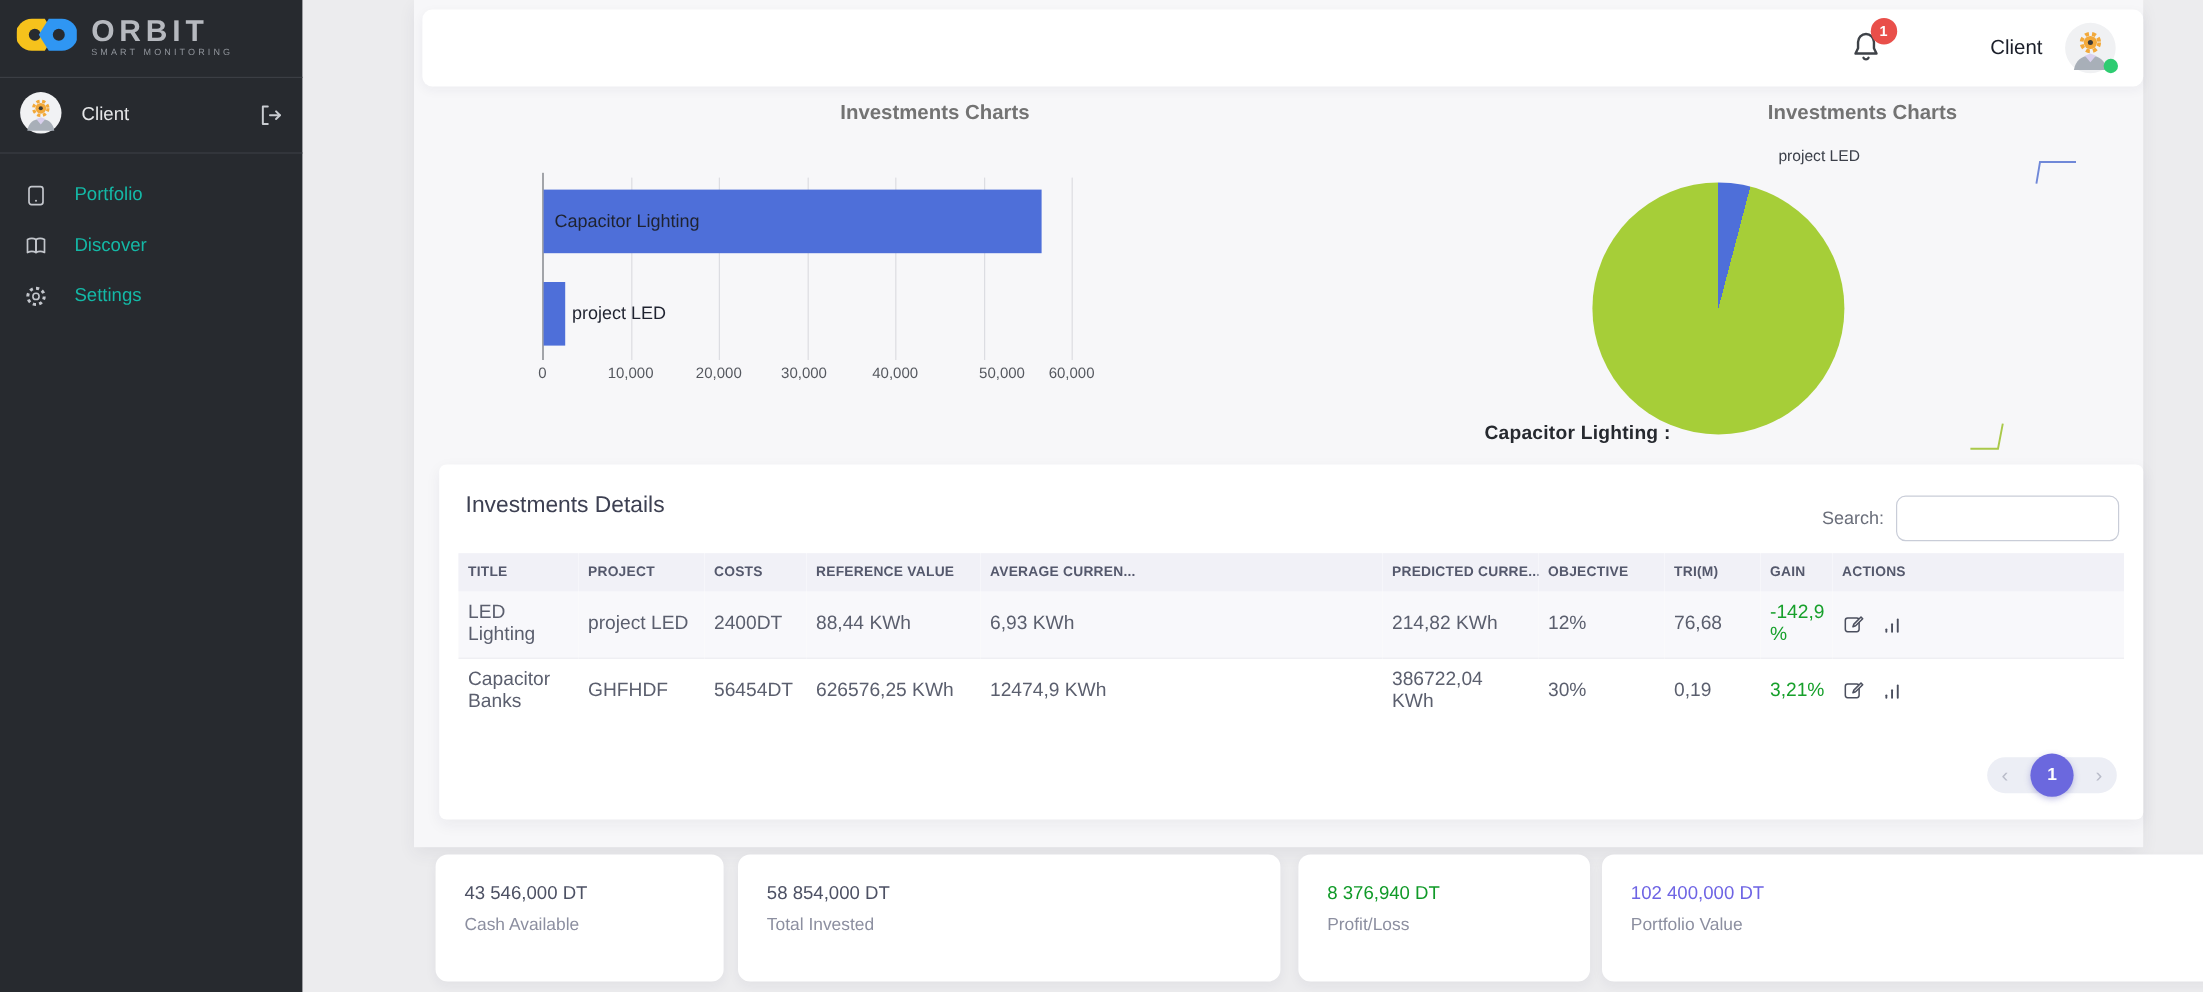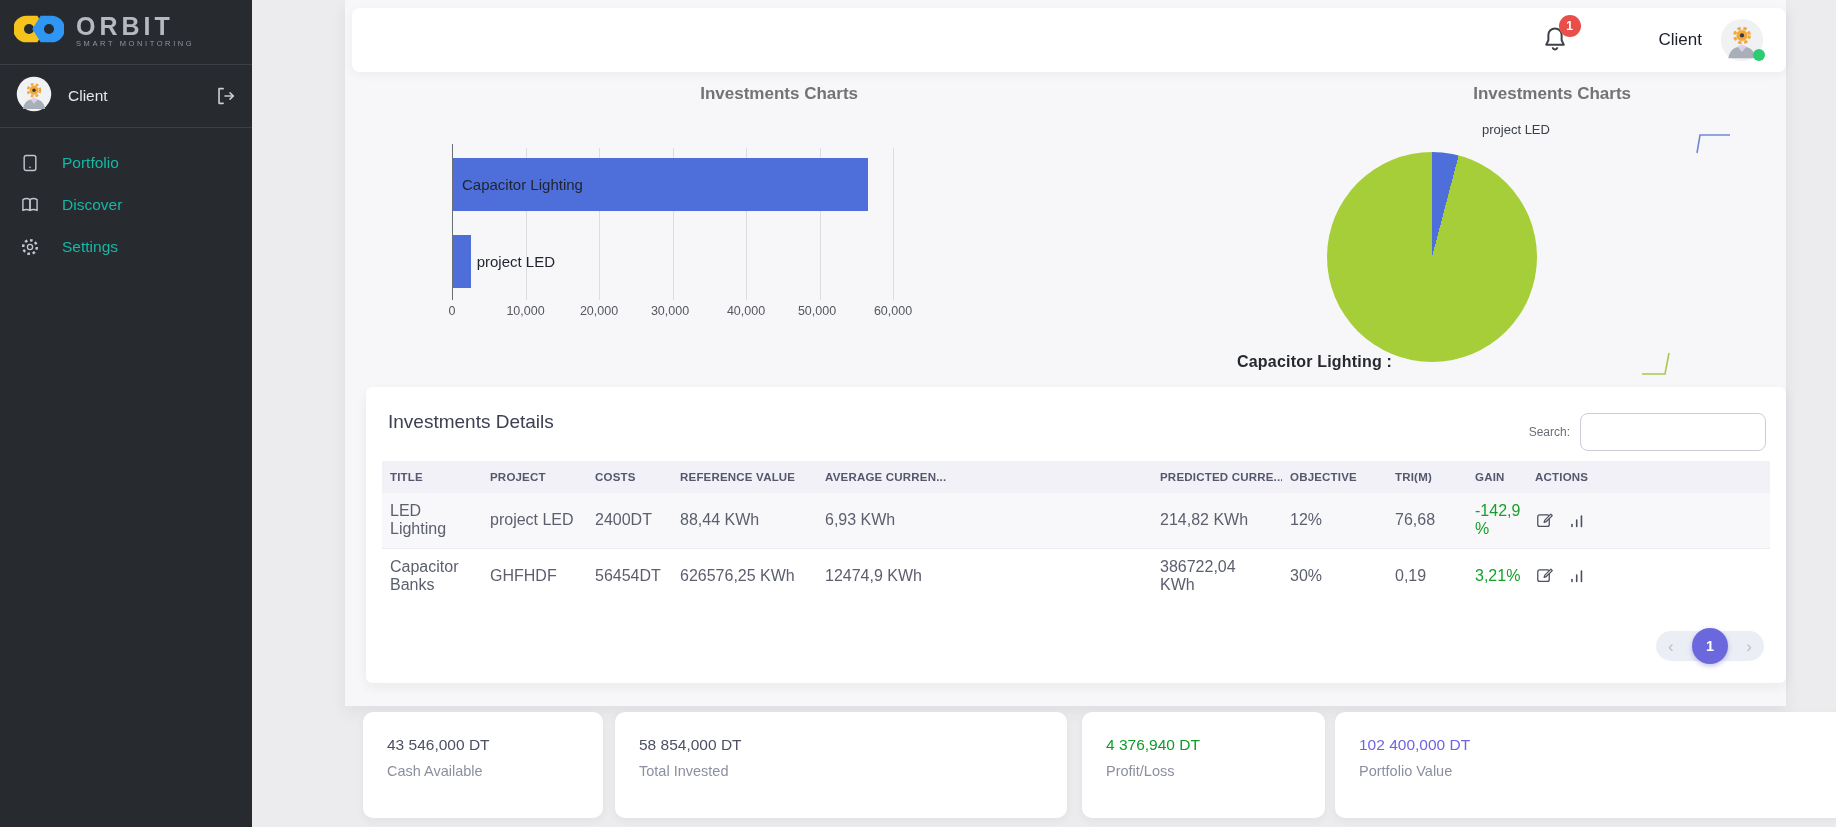--- a/index.html
+++ b/index.html
@@ -49,21 +49,21 @@
   .pie-callout-1 { position:absolute; left:1230px; top:122px; font-size:13px; color:#3c404a; }
   .pie-callout-2 { position:absolute; left:985px; top:353px; font-size:16px; font-weight:600; color:#26292f; letter-spacing:.2px; }
   .callout-svg { position:absolute; left:900px; top:110px; width:650px; height:280px; pointer-events:none; }
 
   
   .table-card { position:absolute; left:114px; top:387px; width:1420px; height:296px; background:#fff; border-radius:6px;
                 box-shadow:0 4px 12px rgba(40,40,70,.06); padding:0 16px; }
   .card-head { display:flex; align-items:flex-start; justify-content:space-between; padding:24px 4px 0 6px; height:74px; }
   .card-head h2 { font-size:19px; font-weight:400; color:#3d4052; }
   .search-box { display:flex; align-items:center; gap:10px; margin-top:2px; }
-  .search-box label { font-size:12px; color:#6a6e7a; }
+  .search-box label { font-size:15px; color:#6a6e7a; }
   .search-box input { width:186px; height:38px; border:1px solid #c9cdd8; border-radius:8px; outline:none; font-size:14px; padding:0 10px; color:#3d4052; }
 
   table { width:100%; border-collapse:collapse; table-layout:fixed; }
   thead tr { background:#f1f1f7;margin-top:44px; }
   th { font-size:11.5px; font-weight:700; color:#54586c; text-align:left; padding:10px 8px; letter-spacing:.2px; white-space:nowrap; overflow:hidden; }
   td { font-size:16px; color:#5b5f6e; padding:8px 8px; height:55px; }
   tbody tr:first-child { background:#f8f8fb; }
   tbody tr { border-bottom:1px solid #ececf1; }
   tbody tr:last-child { border-bottom:none; }
   td.gain { color:#17a02b; }
@@ -196,21 +196,21 @@
       <div class="hbar-label" style="top: 10px; left: 10px;">Capacitor Lighting</div>
       <div class="hbar" style="top: 87px; width: 17.64px; background: rgb(78, 111, 217);"></div>
       <div class="hbar-label" style="top: 87px; left: 24.64px;">project LED</div>
     </div>
   <div class="x-axis" id="bar-axis">
       <span class="x-tick" style="left: 0px;">0</span>
       <span class="x-tick" style="left: 73.5px;">10,000</span>
       <span class="x-tick" style="left: 147px;">20,000</span>
       <span class="x-tick" style="left: 218px;">30,000</span>
       <span class="x-tick" style="left: 294px;">40,000</span>
-      <span class="x-tick" style="left: 365px;">50,000</span>
+      <span class="x-tick" style="left: 383px;">50,000</span>
       <span class="x-tick" style="left: 441px;">60,000</span>
     </div>
 
   <h3 class="chart-title" id="pie-title">Investments Charts</h3>
   <div class="pie" id="pie" style="background: conic-gradient(rgb(78, 111, 217) 0deg, rgb(78, 111, 217) 4.08%, rgb(166, 206, 56) 4.08%, rgb(166, 206, 56) 100%);"></div>
   <svg class="callout-svg">
     <polyline points="545,43 548,25 578,25" fill="none" stroke="#7088d8" stroke-width="1.6"></polyline>
     <polyline points="490,264 513,264 517,243" fill="none" stroke="#aac94a" stroke-width="1.6"></polyline>
   </svg>
   <div class="pie-callout-1">project LED</div>
@@ -312,21 +312,21 @@
   <div id="stats-row">
       <div class="stat-card">
         <div class="stat-value" style="color:#4d5164">43 546,000 DT</div>
         <div class="stat-label">Cash Available</div>
       </div>
       <div class="stat-card">
         <div class="stat-value" style="color:#4d5164">58 854,000 DT</div>
         <div class="stat-label">Total Invested</div>
       </div>
       <div class="stat-card">
-        <div class="stat-value" style="color:#109a28">4 376,940 DT</div>
+        <div class="stat-value" style="color:#109a28">8 376,940 DT</div>
         <div class="stat-label">Profit/Loss</div>
       </div>
       <div class="stat-card">
         <div class="stat-value" style="color:#6e64e4">102 400,000 DT</div>
         <div class="stat-label">Portfolio Value</div>
       </div>
     </div>
 </div>
 
 </body></html>

